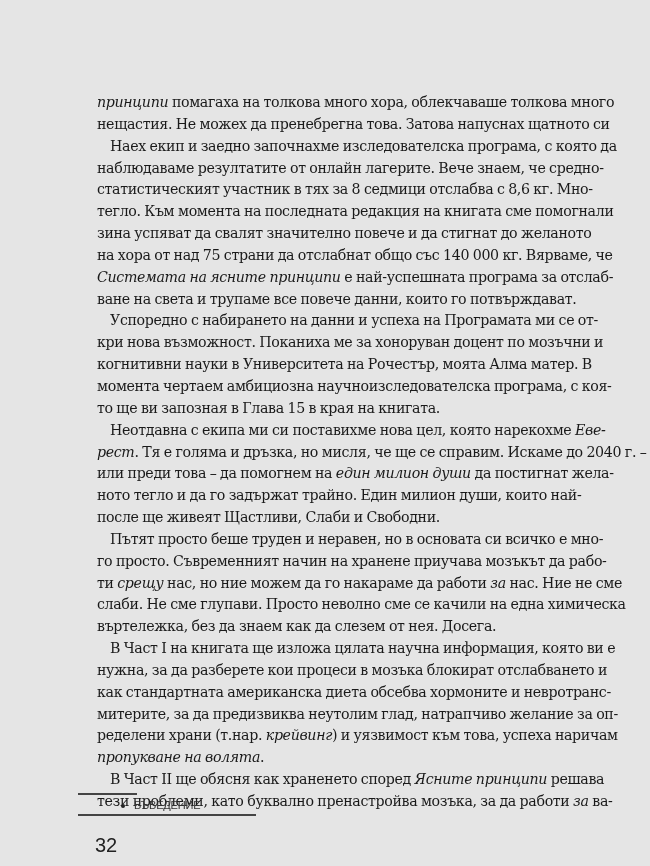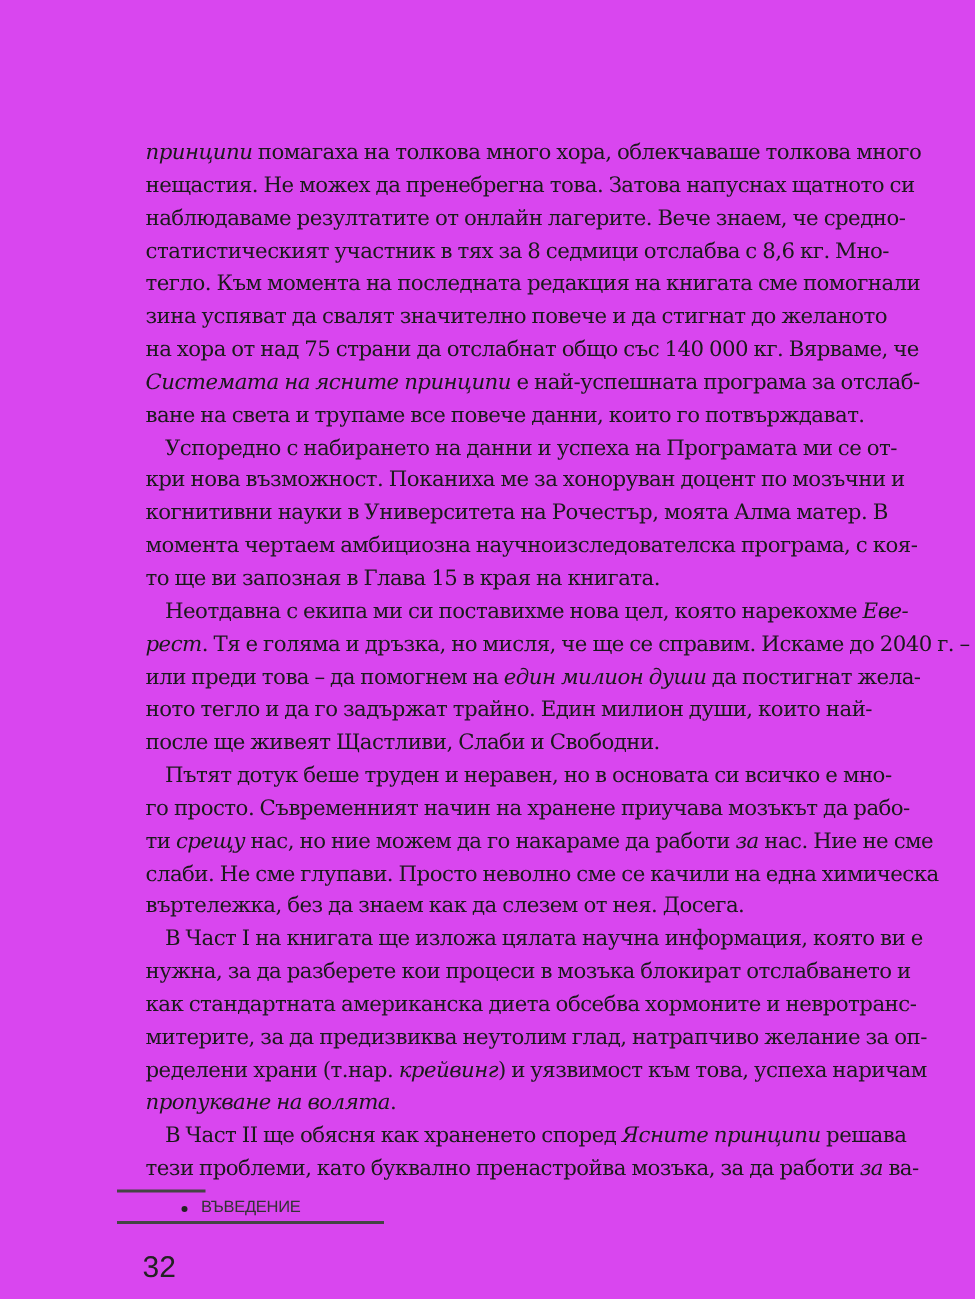--- a/index.html
+++ b/index.html
@@ -1,18 +1,18 @@
 <!DOCTYPE html>
 <html><head>
   <meta charset="utf-8">
   <style>
     html, body { margin: 0; padding: 0; background: #ffffff; }
     body { width: 650px; height: 866px; position: relative; overflow: hidden; }
     .page {
-      position: absolute; left: 0; top: 0; width: 650px; height: 866px; background: #d946ef;
+      position: absolute; left: 0; top: 0; width: 650px; height: 866px; background: #e5e5e5;
     }
     .body-text {
       position: absolute; left: 97px; top: 92px; width: 462px;
       font-family: "DejaVu Serif", "Liberation Serif", serif;
       font-size: 14.2px; color: #1a1a1a;
       letter-spacing: -0.35px;
       word-spacing: -0.5px;
     }
     .line {
       height: 21.85px; line-height: 21.85px; white-space: nowrap;
@@ -43,20 +43,21 @@
 </head>
 <body>
 
 <div class="page">
   <div class="body-text" id="body-text">
       <div>
         <div class="line"><i>принципи</i><span> помагаха на толкова много хора, облекчаваше толкова много</span></div>
         <div class="line"><span>нещастия. Не можех да пренебрегна това. Затова напуснах щатното си</span></div>
       </div>
       <div>
+        <div class="line indent"><span>Наех екип и заедно започнахме изследователска програма, с която да</span></div>
         <div class="line"><span>наблюдаваме резултатите от онлайн лагерите. Вече знаем, че средно-</span></div>
         <div class="line"><span>статистическият участник в тях за 8 седмици отслабва с 8,6 кг. Мно-</span></div>
         <div class="line"><span>тегло. Към момента на последната редакция на книгата сме помогнали</span></div>
         <div class="line"><span>зина успяват да свалят значително повече и да стигнат до желаното</span></div>
         <div class="line"><span>на хора от над 75 страни да отслабнат общо със 140 000 кг. Вярваме, че</span></div>
         <div class="line"><i>Системата на ясните принципи</i><span> е най-успешната програма за отслаб-</span></div>
         <div class="line last"><span>ване на света и трупаме все повече данни, които го потвърждават.</span></div>
       </div>
       <div>
         <div class="line indent"><span>Успоредно с набирането на данни и успеха на Програмата ми се от-</span></div>
@@ -66,21 +67,21 @@
         <div class="line last"><span>то ще ви запозная в Глава 15 в края на книгата.</span></div>
       </div>
       <div>
         <div class="line indent"><span>Неотдавна с екипа ми си поставихме нова цел, която нарекохме </span><i>Еве-</i></div>
         <div class="line"><i>рест</i><span>. Тя е голяма и дръзка, но мисля, че ще се справим. Искаме до 2040 г. –</span></div>
         <div class="line"><span>или преди това – да помогнем на </span><i>един милион души</i><span> да постигнат жела-</span></div>
         <div class="line"><span>ното тегло и да го задържат трайно. Един милион души, които най-</span></div>
         <div class="line last"><span>после ще живеят Щастливи, Слаби и Свободни.</span></div>
       </div>
       <div>
-        <div class="line indent"><span>Пътят дотук беше труден и неравен, но в основата си всичко е мно-</span></div>
+        <div class="line indent"><span>Пътят просто беше труден и неравен, но в основата си всичко е мно-</span></div>
         <div class="line"><span>го просто. Съвременният начин на хранене приучава мозъкът да рабо-</span></div>
         <div class="line"><span>ти </span><i>срещу</i><span> нас, но ние можем да го накараме да работи </span><i>за</i><span> нас. Ние не сме</span></div>
         <div class="line"><span>слаби. Не сме глупави. Просто неволно сме се качили на една химическа</span></div>
         <div class="line last"><span>въртележка, без да знаем как да слезем от нея. Досега.</span></div>
       </div>
       <div>
         <div class="line indent"><span>В Част I на книгата ще изложа цялата научна информация, която ви е</span></div>
         <div class="line"><span>нужна, за да разберете кои процеси в мозъка блокират отслабването и</span></div>
         <div class="line"><span>как стандартната американска диета обсебва хормоните и невротранс-</span></div>
         <div class="line"><span>митерите, за да предизвиква неутолим глад, натрапчиво желание за оп-</span></div>

